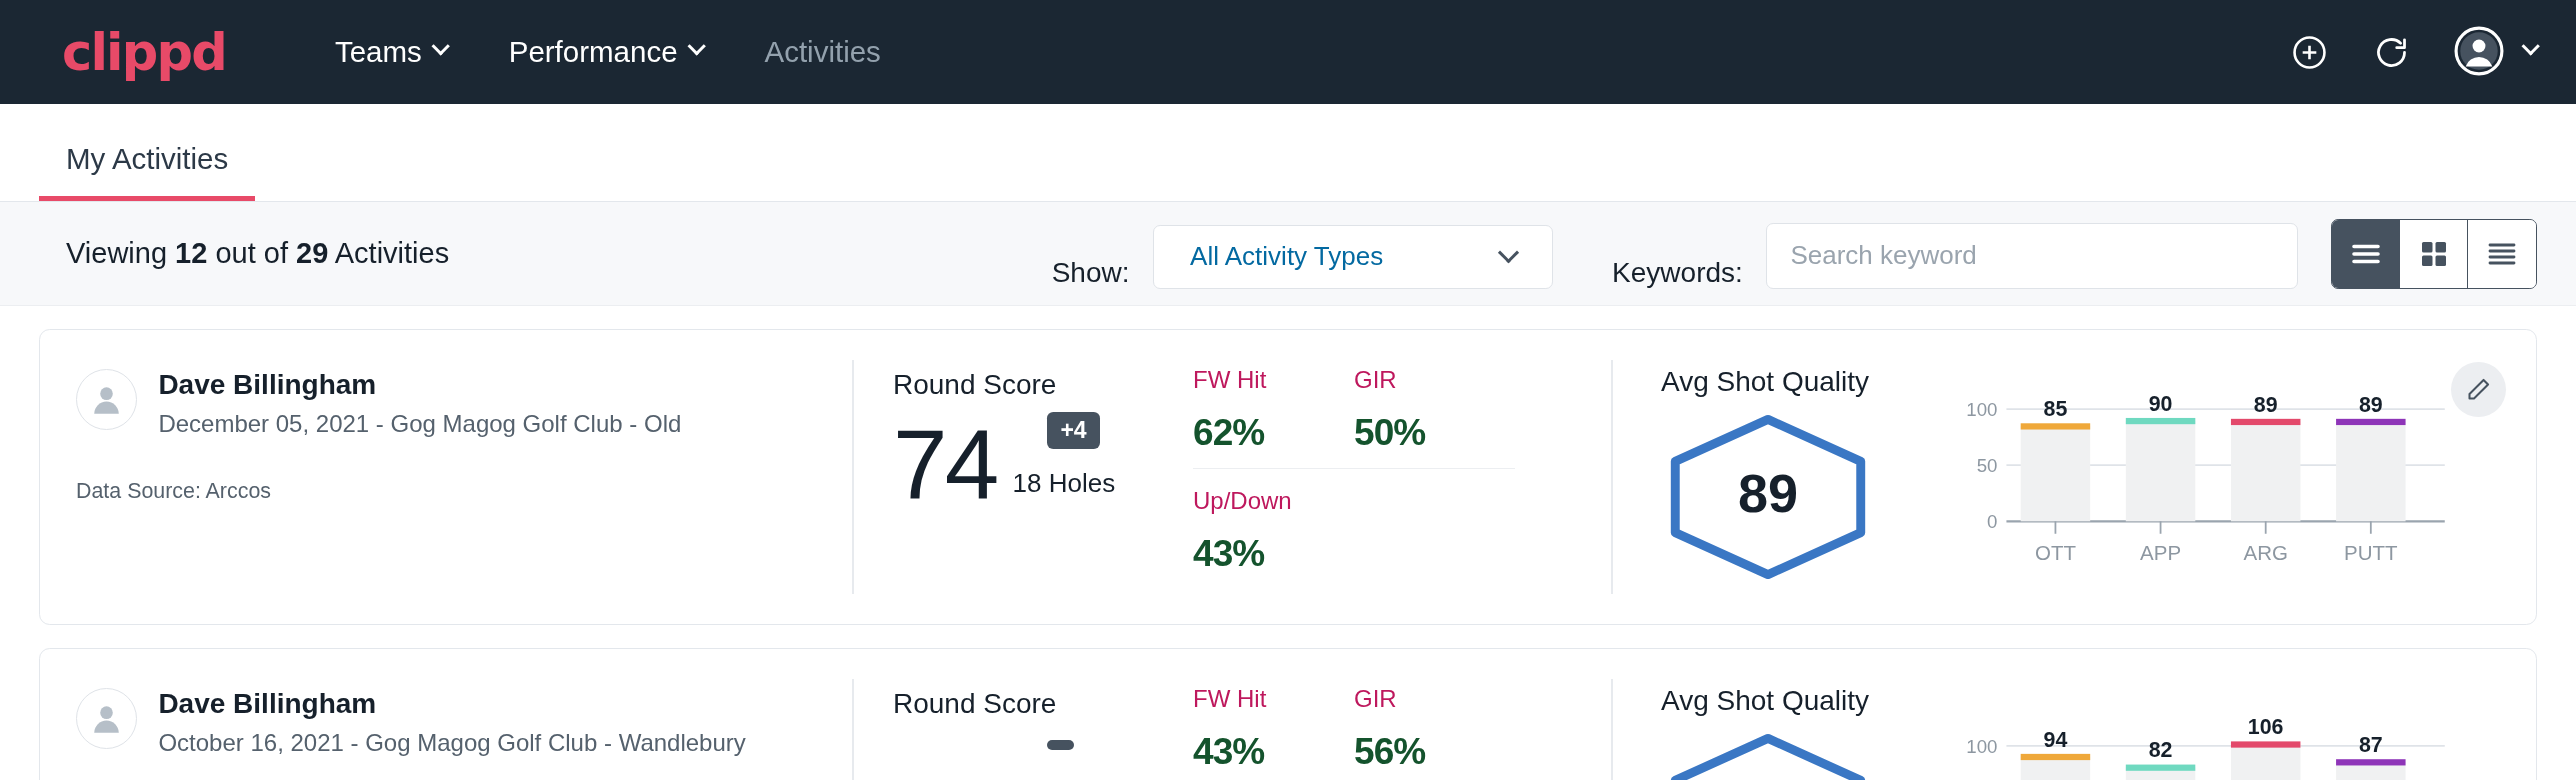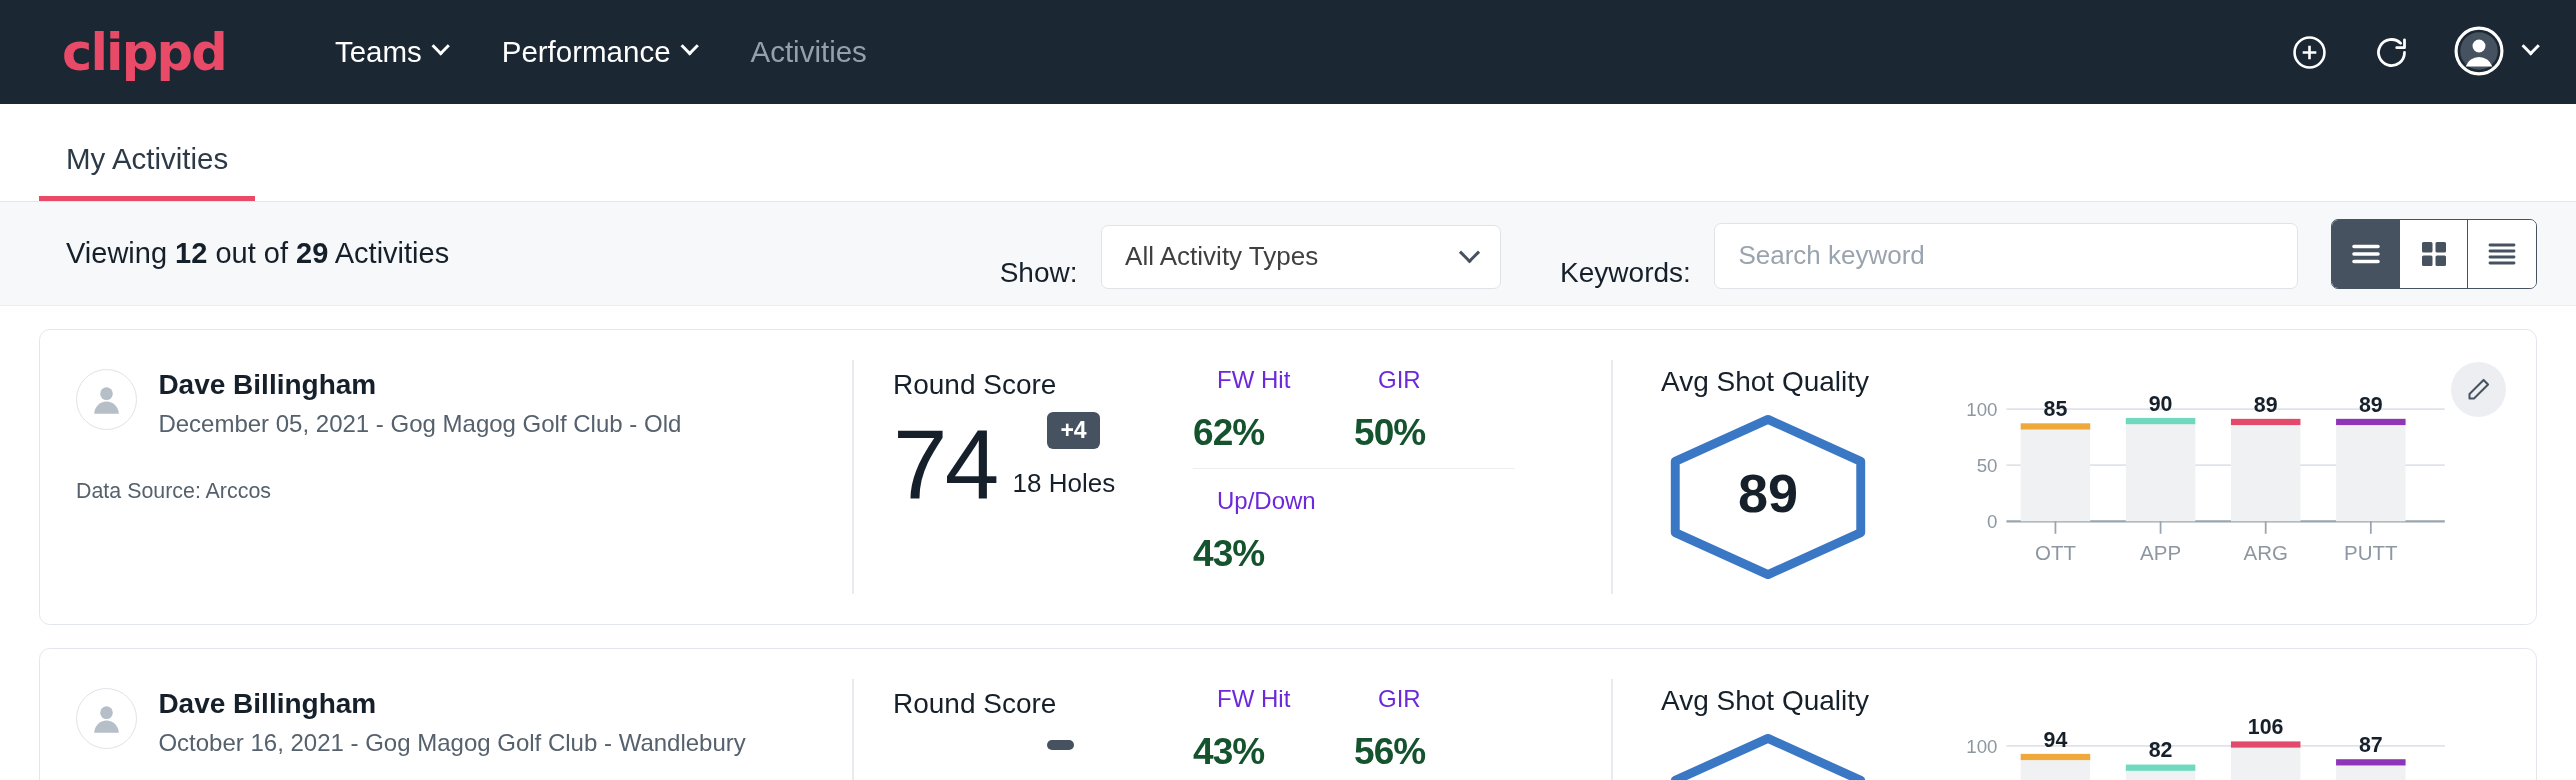--- a/index.html
+++ b/index.html
@@ -21,21 +21,21 @@
   .logo {
     font-size: 51px;
     font-weight: 700;
     color: #e84a68;
     letter-spacing: -1.8px;
     line-height: 1;
     margin-right: 82px;
     font-family: "DejaVu Sans", sans-serif;
     text-align: center;
   }
-  .nav-items { display: flex; align-items: center; gap: 0px; }
+  .nav-items { display: flex; align-items: center; gap: 7px; }
   .nav-item {
     display: flex; align-items: center; gap: 12.5px;
     color: #ffffff;
     font-size: 29.5px;
     padding: 9px 27px;
     cursor: pointer;
     white-space: nowrap;
   }
   .nav-item.muted { color: #93a1ad; }
   .chev {
@@ -85,34 +85,34 @@
     margin-left: auto;
     display: flex; align-items: flex-end; gap: 4px;
   }
   .label { font-size: 28px; color: #16202b; margin-right: 19.6px; }
   .select {
     width: 400px; height: 64px;
     background: #fff;
     border: 1.8px solid #dfe3e8;
     border-radius: 7.1px;
     display: flex; align-items: center;
-    padding: 0 23px;
-    font-size: 26px; color: #404040;
+    padding: 0 36px;
+    font-size: 26px; color: #0369a1;
     cursor: pointer;
     margin-right: 55px;
   }
   .select .sel-chev {
     margin-left: auto;
     width: 15px; height: 15px;
     border-right: 3.6px solid #46525f;
     border-bottom: 3.6px solid #46525f;
     transform: rotate(45deg) translate(-2.7px,-2.7px);
   }
   .search {
-    width: 584px; height: 66px;
+    width: 532px; height: 66px;
     background: #fff;
     border: 1.8px solid #dfe3e8;
     border-radius: 7.1px;
     display: flex; align-items: center;
     padding: 0 23px;
     margin-right: 28.6px;
   }
   .search input {
     border: none; outline: none;
     width: 100%;
@@ -178,21 +178,21 @@
   .holes { font-size: 26px; color: #16202b; margin-left: 16px; padding-bottom: 12.5px; }
 
   .col-stats { width: 420px; padding: 36px 0 0 0; position: relative; }
   .col-stats:after {
     content:""; position:absolute; right:0; top:30px; bottom:30px;
     width:1.8px; background:#e7eaee;
   }
   .stat-grid { display: grid; grid-template-columns: 161px 161px; }
   .stat-cell { padding-right: 36px; }
   .stat-cell.rowline { border-bottom: 1.8px solid #eceef1; padding-bottom: 14.3px; margin-bottom: 18px; }
-  .stat-k { font-size: 24px; color: #6d28d9; margin-left: 24px; }
+  .stat-k { font-size: 24px; color: #be185d; }
   .stat-v { font-size: 37px; font-weight: 700; color: #14532d; margin-top: 18px; letter-spacing: -0.9px; }
 
   .col-quality { flex: 1; padding: 36px 0 0 48px; display: flex; }
   .q-left { width: 295px; }
   .q-hd { font-size: 28px; color: #16202b; }
   .hexwrap { margin-top: 14.3px; }
   .hexnum {
     position: absolute; width: 100%; text-align: center;
     font-size: 54px; font-weight: 700; color: #16202b;
   }

